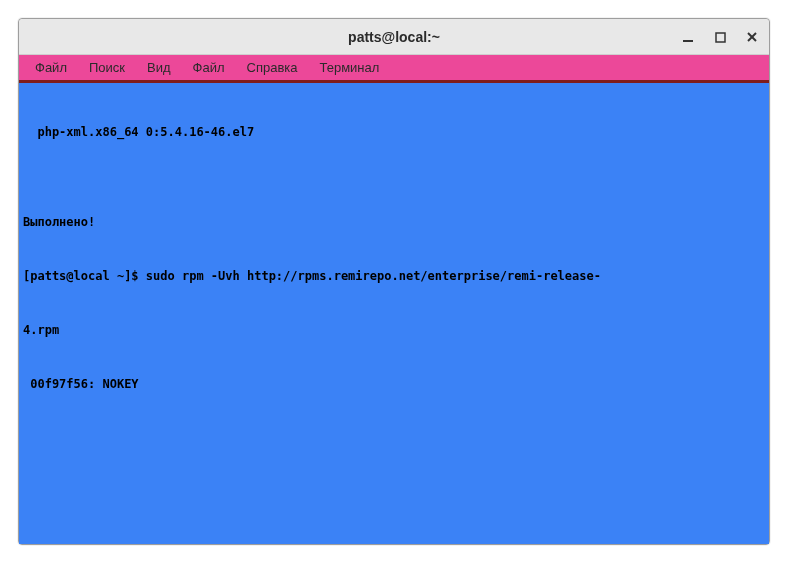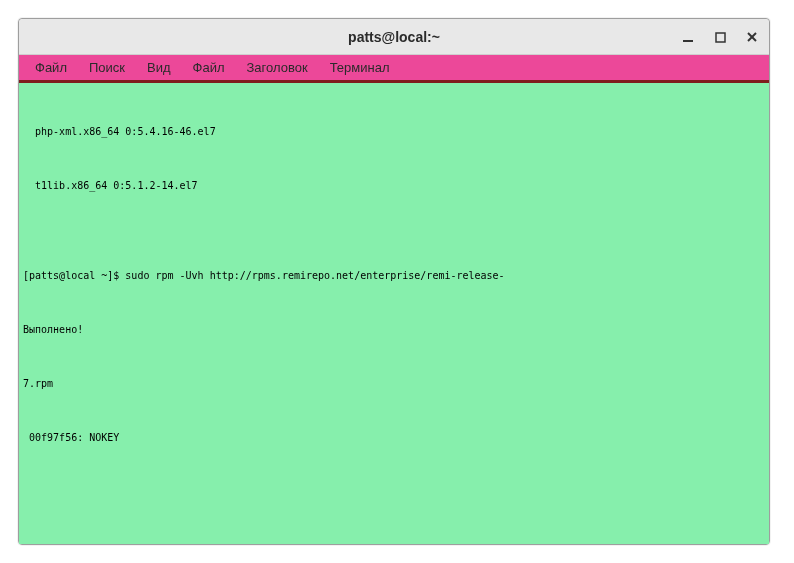--- a/index.html
+++ b/index.html
@@ -72,29 +72,30 @@
   }
   .menu-item {
     padding: 3px 10px;
     font-size: 13px;
     color: #2b2b2b;
     cursor: pointer;
     border-radius: 2px;
   }
   .terminal {
     flex: 1;
-    background: #86efac;
+    background: #3b82f6;
     color: #000;
     font-family: "DejaVu Sans Mono", "Liberation Mono", monospace;
-    font-size: 10px;
+    font-size: 12px;
     line-height: 18px;
     padding: 4px 4px 0 4px;
     white-space: pre;
     overflow: hidden;
     position: relative;
+    font-weight: bold;
   }
   .term-line { white-space: pre; }
 </style>
 </head>
 <body>
 
 <div class="window">
   <div class="titlebar">
     <div class="title">patts@local:~</div>
     <div class="win-controls">
@@ -115,31 +116,30 @@
           </svg>
       </div>
     </div>
   </div>
 
   <div class="menubar">
     <div class="menu-item">Файл</div>
     <div class="menu-item">Поиск</div>
     <div class="menu-item">Вид</div>
     <div class="menu-item">Файл</div>
-    <div class="menu-item">Заголовок</div>
+    <div class="menu-item">Справка</div>
     <div class="menu-item">Терминал</div>
   </div>
 
   <div class="terminal">
     <div class="term-line">  php-xml.x86_64 0:5.4.16-46.el7</div>
-    <div class="term-line">  t1lib.x86_64 0:5.1.2-14.el7</div>
     <div class="term-line"></div>
+    <div class="term-line">Выполнено!</div>
     <div class="term-line">[patts@local ~]$ sudo rpm -Uvh http://rpms.remirepo.net/enterprise/remi-release-</div>
-    <div class="term-line">Выполнено!</div>
-    <div class="term-line">7.rpm</div>
+    <div class="term-line">4.rpm</div>
     <div class="term-line"> 00f97f56: NOKEY</div>
     
     
     
     
     
     
     
     
     

